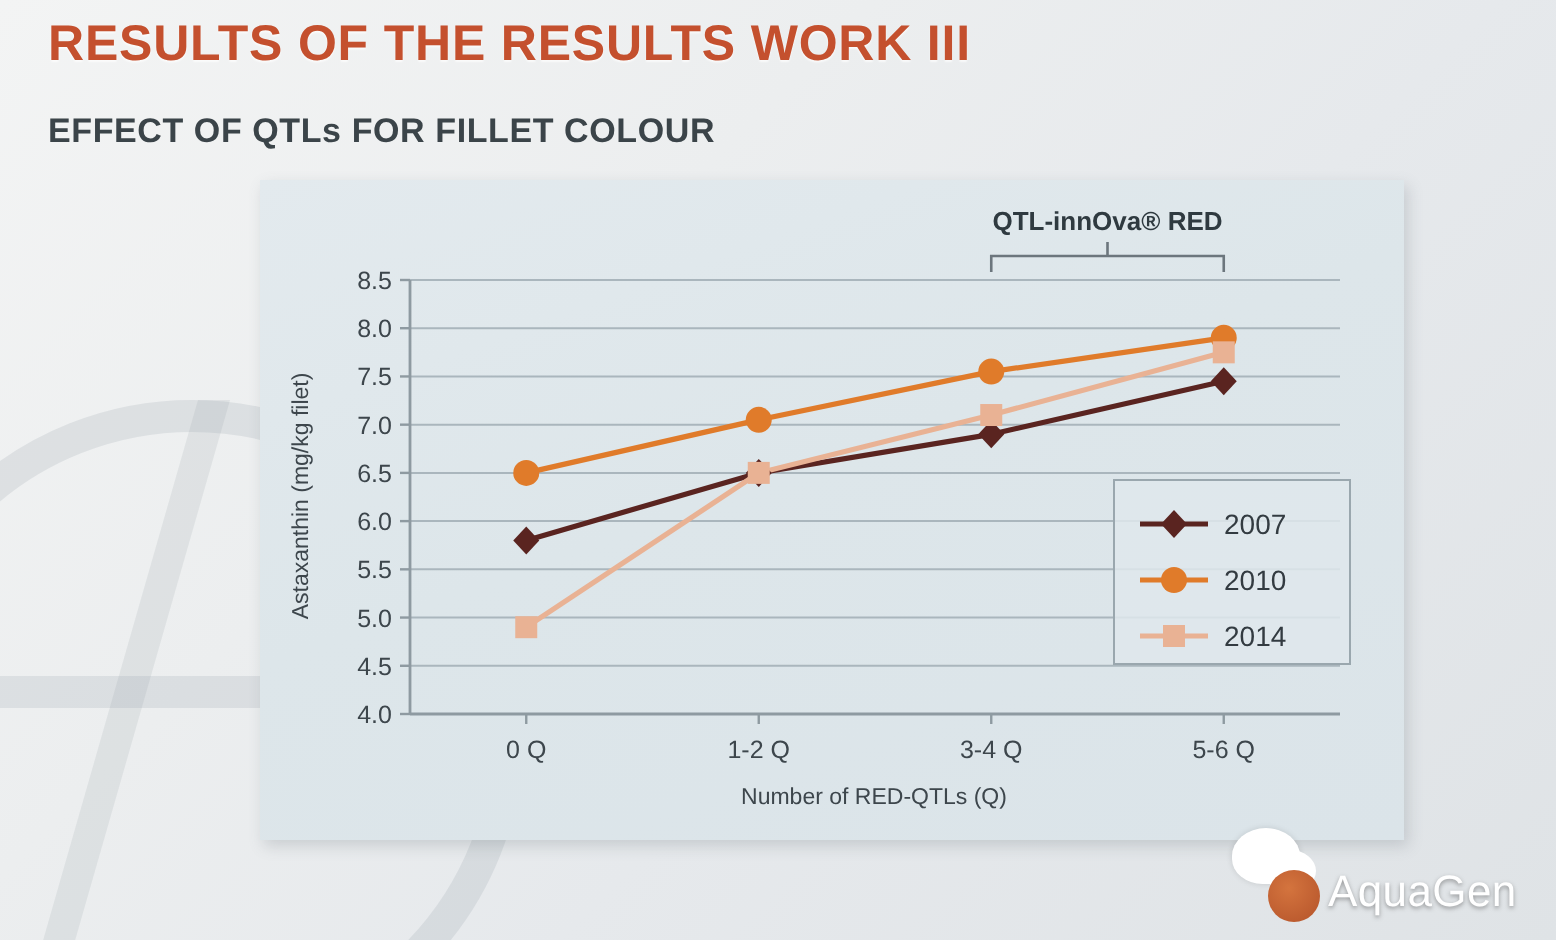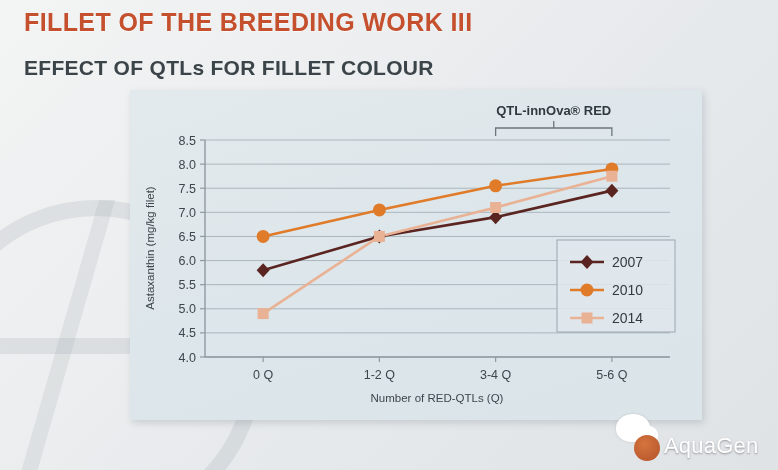--- a/index.html
+++ b/index.html
@@ -25,21 +25,21 @@
     transform:skewX(-16deg);
   }
   #slide-title{
     position:absolute;left:24px;top:8px;
     font-size:25px;font-weight:bold;letter-spacing:.4px;
     color:#c4502e;
     text-shadow:0 1px 1px rgba(255,255,255,.7);
   }
   #slide-subtitle{
     position:absolute;left:24px;top:56px;
-    font-size:21px;font-weight:bold;letter-spacing:.3px;
+    font-size:17px;font-weight:bold;letter-spacing:.3px;
     color:#3b4449;
   }
   
   #chart-card{
     position:absolute;left:130px;top:90px;width:572px;height:330px;
     background:linear-gradient(160deg,#e3eaee 0%,#dde6ea 45%,#dbe4e9 100%);
     box-shadow:2px 3px 7px rgba(90,100,110,.22);
   }
   #plot-wrap{position:absolute;left:0;top:0;width:572px;height:330px;}
   svg{display:block;}
@@ -70,21 +70,21 @@
   #aquagen-name{
     position:absolute;left:66px;top:25px;font-size:22px;color:#ffffff;
     letter-spacing:.2px;text-shadow:0 1px 2px rgba(70,70,70,.5);
   }
 </style>
 </head>
 <body>
 
 <div id="watermark"></div>
 
-<div id="slide-title">FILLET OF THE BREEDING WORK III</div>
+<div id="slide-title">RESULTS OF THE RESULTS WORK III</div>
 <div id="slide-subtitle">EFFECT OF QTLs FOR FILLET COLOUR</div>
 
 <div id="chart-card">
   <div id="plot-wrap">
     <svg width="572" height="330" viewBox="0 0 572 330">
 
       <g id="gridlines" stroke="#aab6bd" stroke-width="1">
           <line x1="75" y1="267" x2="540" y2="267"></line>
           <line x1="75" y1="242.88888888888889" x2="540" y2="242.88888888888889"></line>
           <line x1="75" y1="218.77777777777777" x2="540" y2="218.77777777777777"></line>

